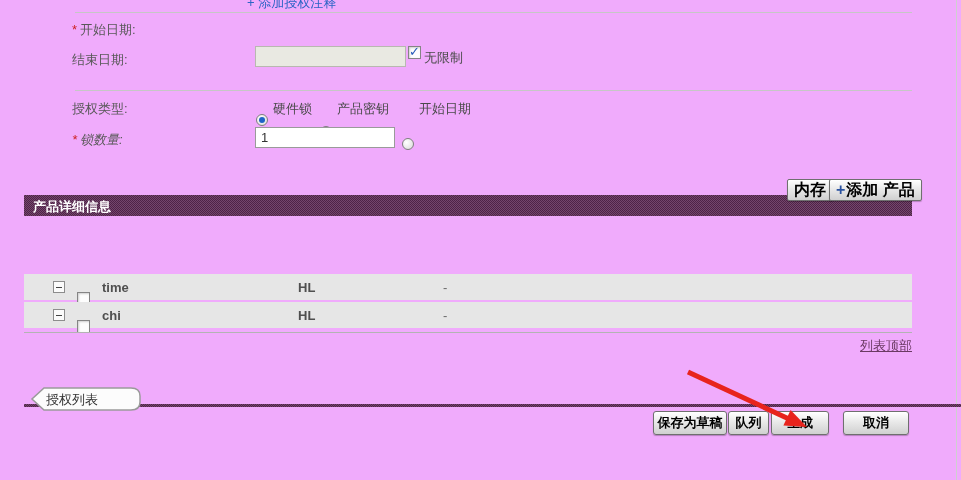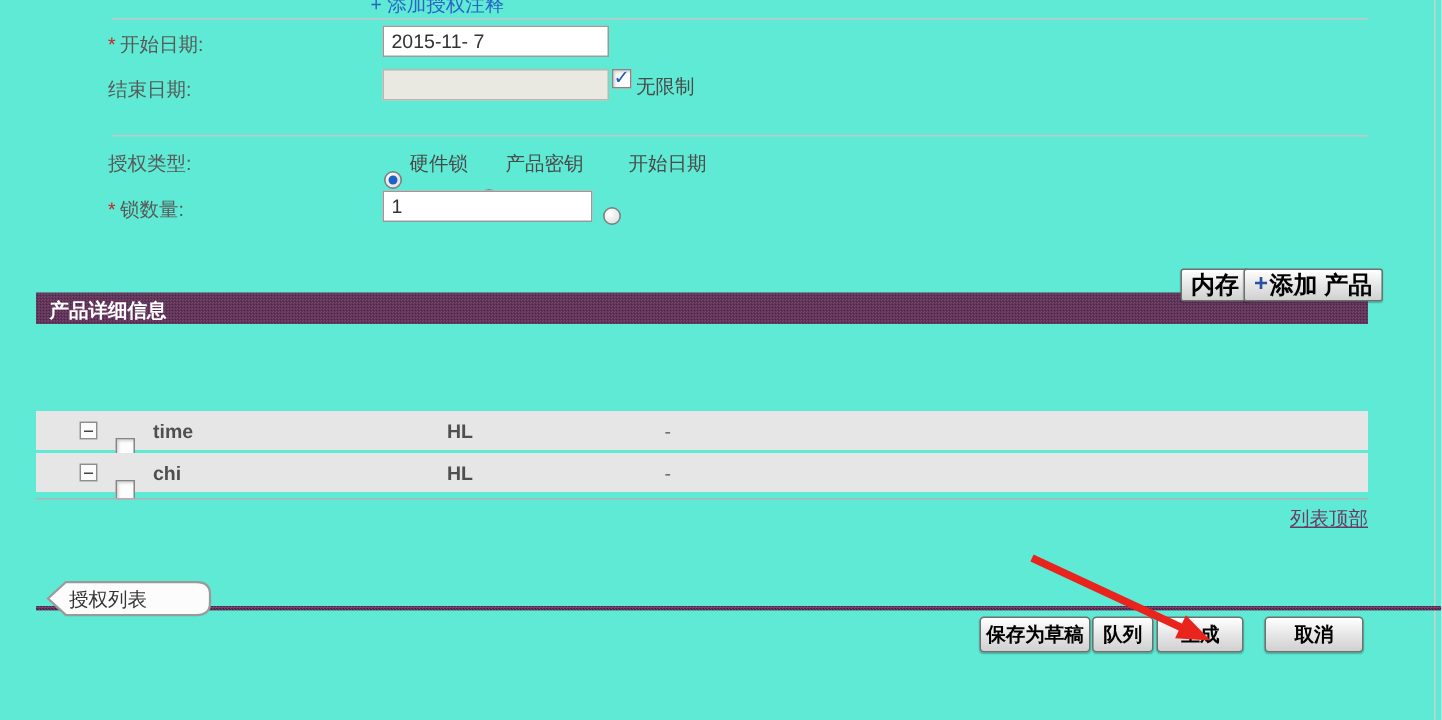--- a/index.html
+++ b/index.html
@@ -1,18 +1,18 @@
 <!DOCTYPE html>
 <html><head>
 <meta charset="utf-8">
 <style>
   * { margin:0; padding:0; box-sizing:border-box; }
   html,body { background:#ededed; }
   body { font-family:"Liberation Sans","DejaVu Sans",sans-serif; }
-  #screen { position:relative; width:961px; height:480px; background:#5eead4; overflow:hidden; }
+  #screen { position:relative; width:961px; height:480px; background:#f0abfc; overflow:hidden; }
 
   .abs { position:absolute; }
   .lbl { font-size:13px; color:#585858; }
   .req { color:#cc2222; margin-right:3px; }
   .hr  { height:1px; background:#c6c6c6; }
 
   .link-blue { font-size:13px; color:#2b64c5; text-decoration:none; }
   .link-purple { font-size:13px; color:#6b3a63; text-decoration:underline; cursor:pointer; }
 
   input.txt { width:151px; height:21px; border:1px solid #9a9a9a; background:#fff;
@@ -73,38 +73,37 @@
 
 <div id="screen">
 
   <div class="abs vline" style="left:956px; top:0; height:480px;"></div>
 
   <a class="abs link-blue" style="left:247px; top:-6px;">+ 添加授权注释</a>
 
   <div class="abs hr" style="left:75px; top:12px; width:837px;"></div>
 
   <div class="abs lbl" style="left:72px; top:21px;"><span class="req">*</span><span>开始日期:</span></div>
-  <input class="abs txt" style="left: 255px; top: 17px;" type="text" value="2015-11- 7">
 
   <div class="abs lbl" style="left:72px; top:51px;">结束日期:</div>
   <input class="abs txt" style="left: 255px; top: 46px;" type="text" disabled="" value="">
   <div class="abs cb checked" style="left:408px; top:46px;"></div>
   <div class="abs lbl" style="left:424px; top:49px; color:#4a4a4a;">无限制</div>
 
   <div class="abs hr" style="left:75px; top:90px; width:837px;"></div>
 
   <div class="abs lbl" style="left:72px; top:100px;">授权类型:</div>
   <div class="abs radio sel" style="left:256px; top:101px;"></div>
   <div class="abs lbl" style="left:273px; top:100px; color:#4a4a4a;">硬件锁</div>
   <div class="abs radio" style="left:320px; top:101px;"></div>
   <div class="abs lbl" style="left:337px; top:100px; color:#4a4a4a;">产品密钥</div>
   <div class="abs radio" style="left:402px; top:101px;"></div>
   <div class="abs lbl" style="left:419px; top:100px; color:#4a4a4a;">开始日期</div>
 
-  <div class="abs lbl" style="left:72px; top:131px;"><span class="req">*</span><span>锁数量:</span></div>
+  <div class="abs lbl" style="left:72px; top:131px;font-style:italic;"><span class="req">*</span><span>锁数量:</span></div>
   <input class="abs txt" style="left: 255px; top: 127px; width: 140px;" type="text" value="1">
 
   <div class="abs btn btn-sm" style="left:787px; top:179px;">内存</div>
   <div class="abs btn btn-sm" style="left:829px; top:179px;">
       <span class="plus">+</span>
       <span>添加 产品</span>
     </div>
 
   <div class="abs checker" style="left:24px; top:195px; width:888px; height:21px;">
     <div class="abs" style="left:9px; top:3px; font-size:13px; font-weight:bold; color:#fff;">产品详细信息</div>

